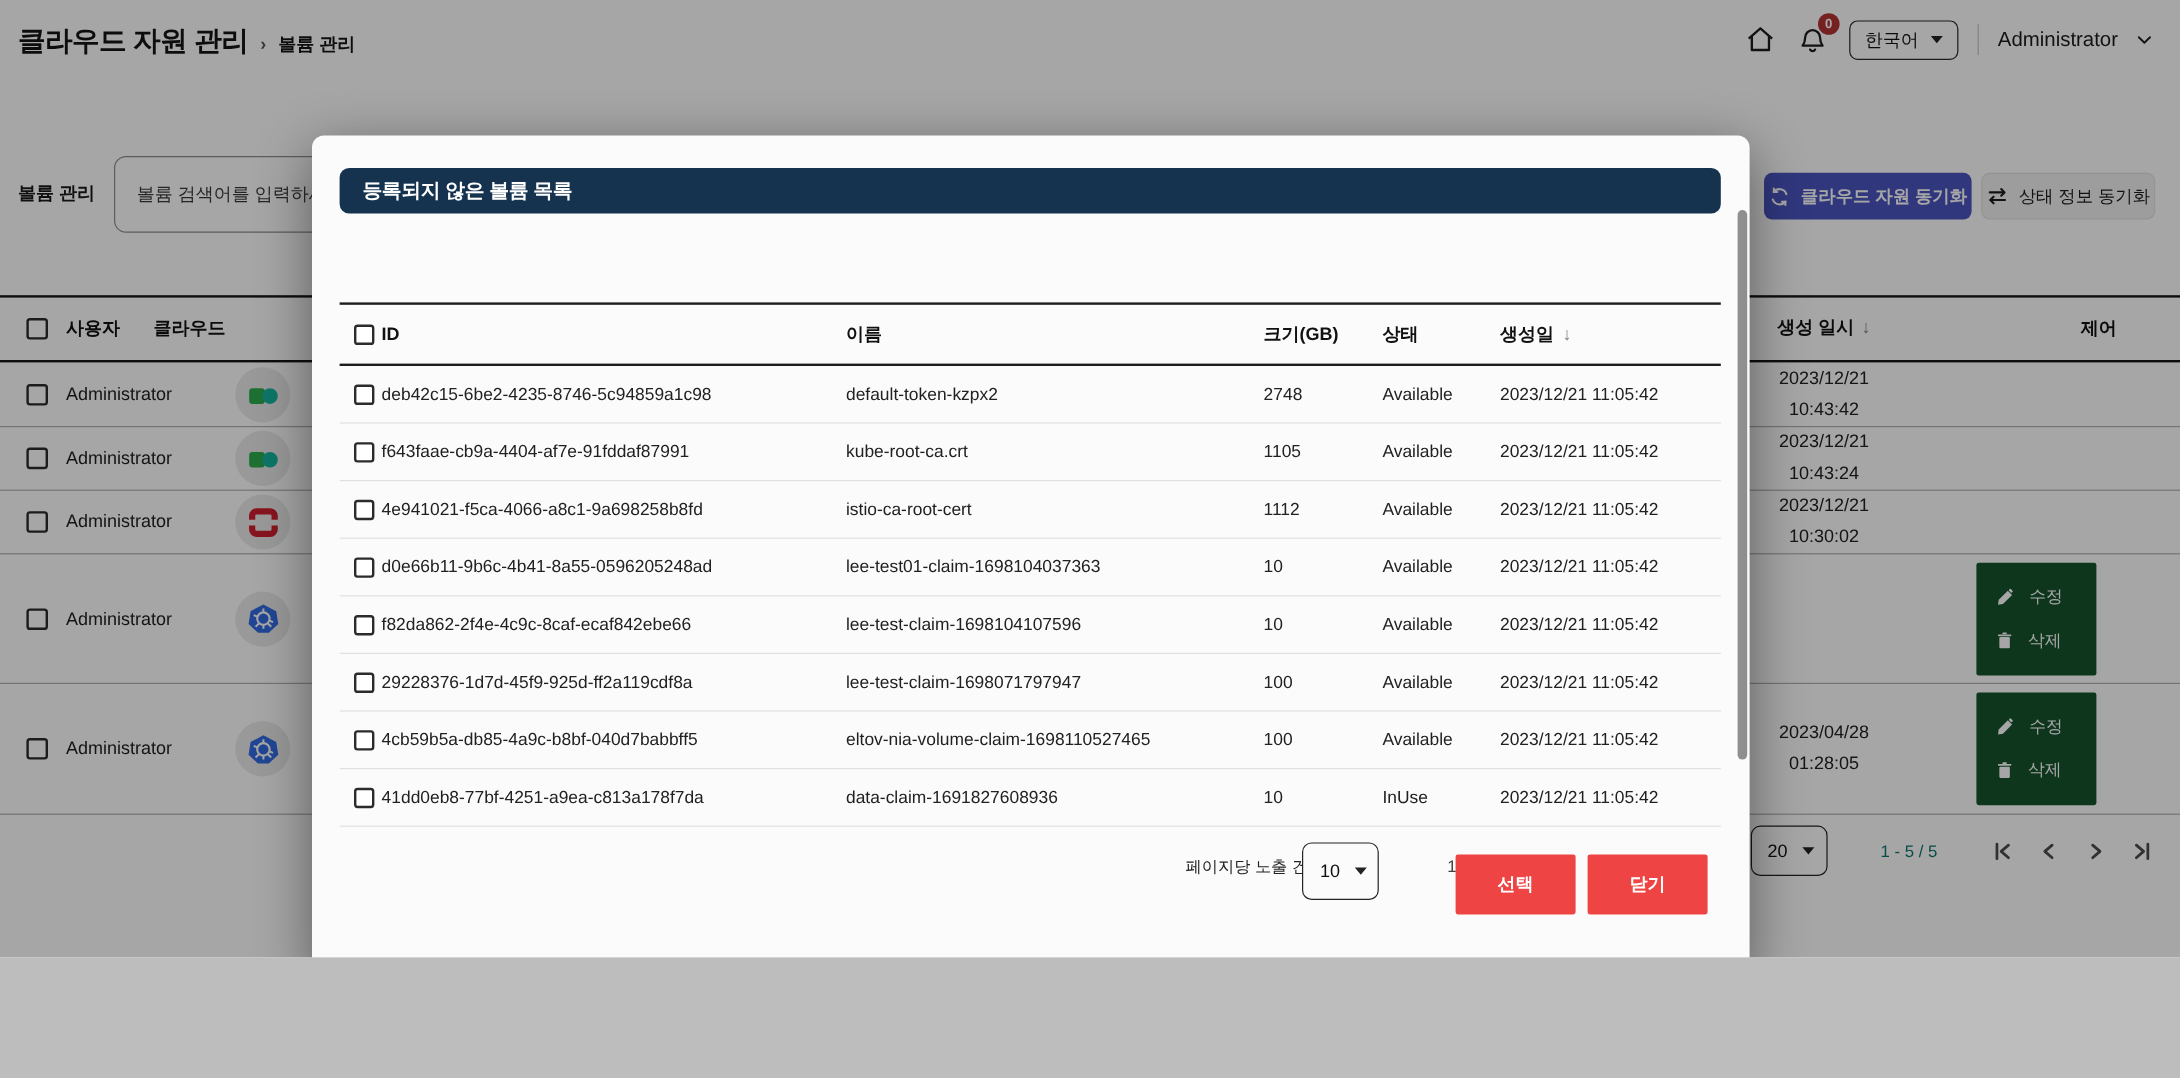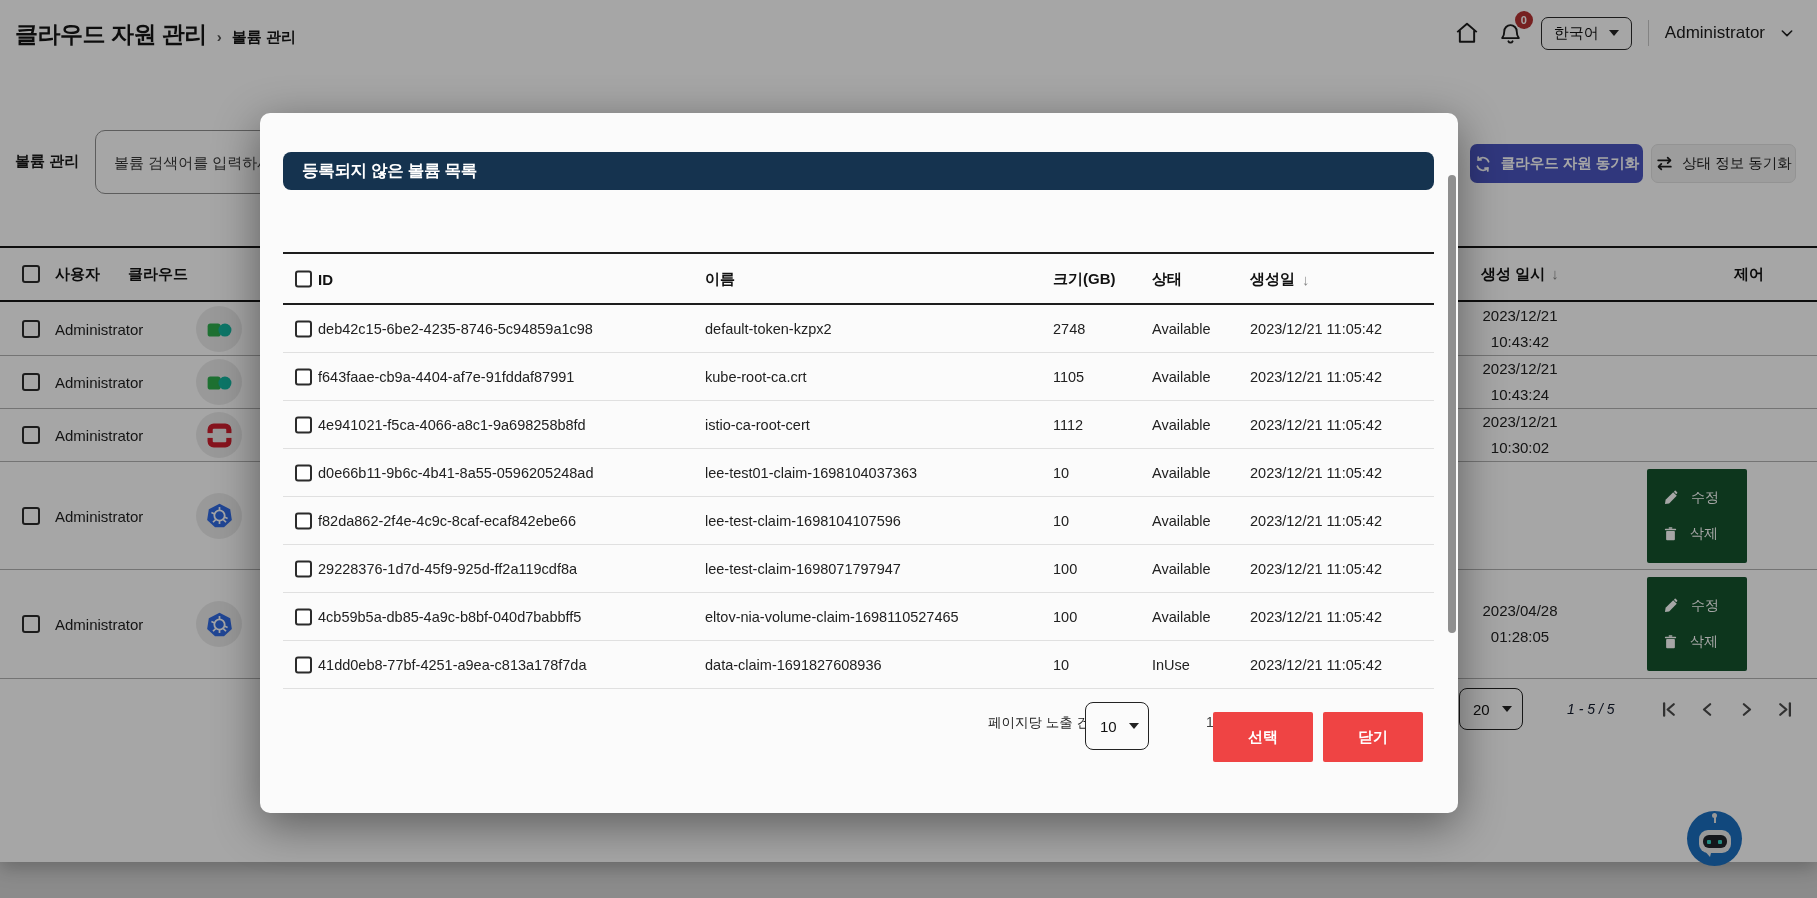--- a/index.html
+++ b/index.html
@@ -1,18 +1,18 @@
 <!DOCTYPE html>
 <html><head>
 <meta charset="utf-8">
 <style>
   * { margin:0; padding:0; box-sizing:border-box; }
   html,body { background:#bdbdbd; }
   .canvas {
-    position:relative; width:1817px; height:898px; overflow:hidden;
+    position:relative; width:1817px; height:798px; overflow:hidden;
     font-family:"Liberation Sans", sans-serif; background:#d6d6d6;
   }
   
   .bg-page { position:absolute; inset:0; }
   .bg-content { position:absolute; left:0; top:0; width:1817px; height:862px; background:#ffffff; box-shadow:0 6px 18px rgba(0,0,0,.25); }
   .bg-header { position:absolute; left:0; top:0; width:1817px; height:66px; background:#ffffff; }
   .bg-title-wrap { position:absolute; left:15px; top:19px; display:flex; align-items:baseline; gap:10px; }
   .bg-title { font-size:23px; font-weight:bold; color:#141414; letter-spacing:-0.5px; }
   .crumb-sep { font-size:15px; color:#555; font-weight:bold; }
   .bg-crumb { font-size:15px; font-weight:bold; color:#141414; }
@@ -45,39 +45,39 @@
   .bg-col-created { position:absolute; left:1450px; top:50%; transform:translateY(-50%); width:140px; text-align:center; font-size:15px; color:#222; line-height:1.75; }
   .bg-col-created.head { left:1481px; width:auto; text-align:right; display:flex; gap:6px; align-items:center; }
   .bg-col-control { position:absolute; left:1690px; top:50%; transform:translateY(-50%);margin-left:44px; }
   .sort-arrow { color:#8a8a8a; font-size:15px; font-weight:normal; }
   .ctrl-panel { position:absolute; left:1647px; top:50%; transform:translateY(-50%); width:100px; height:94px; background:#14532d; border-radius:2px; display:flex; flex-direction:column; justify-content:center; gap:18px; padding-left:16px; }
   .ctrl-item { display:flex; align-items:center; gap:12px; color:#fff; font-size:14px; background:none; border:none; font-family:"Liberation Sans",sans-serif; padding:0; }
 
   
   .bg-pagination { position:absolute; top:688px; left:1459px; display:flex; align-items:center; }
   .pg-select { display:flex; align-items:center; gap:12px; border:1.5px solid #232323; border-radius:8px; width:64px; height:42px; padding-left:13px; font-size:15px; color:#111; background:transparent; }
-  .pg-range { font-size:14px; color:#0f172a; margin-left:44px;font-style:italic; }
+  .pg-range { font-size:14px; color:#0f766e; margin-left:44px; }
   .pg-icons { display:flex; align-items:center; gap:18px; margin-left:44px; }
   .pg-icons svg { display:block; }
 
   
   .chatbot { position:absolute; left:1687px; top:811px; width:55px; height:55px; border-radius:50%; background:#1b6fc0; display:flex; align-items:center; justify-content:center; }
   .bot-antenna { position:absolute; top:6px; left:50%; transform:translateX(-50%); width:2px; height:6px; background:#e8e8e8; }
   .bot-antenna::before { content:""; position:absolute; top:-4px; left:-2px; width:5px; height:5px; border-radius:50%; background:#e8e8e8; }
   .bot-head { position:relative; margin-top:6px; width:32px; height:23px; background:#ececec; border-radius:9px; }
   .bot-head::after { content:""; position:absolute; left:4px; bottom:-4px; width:0; height:0; border-left:7px solid transparent; border-right:2px solid transparent; border-top:8px solid #ececec; }
   .bot-face { position:absolute; left:4px; top:5px; width:24px; height:13px; background:#20242b; border-radius:6px; display:flex; align-items:center; justify-content:center; gap:7px; }
   .bot-eye { width:4px; height:4px; border-radius:1px; background:#35d6c8; }
 
   
   .overlay { position:absolute; inset:0; background:rgba(0,0,0,0.35); z-index:5; }
 
   
   .modal { position:absolute; left:260px; top:113px; width:1198px; height:700px; background:#fbfbfb; border-radius:10px; box-shadow:0 12px 46px rgba(0,0,0,.45); z-index:10; }
-  .modal-titlebar { position:absolute; left:23px; top:27px; width:1151px; height:38px; background:#15334f; border-radius:8px; display:flex; align-items:center; padding-left:19px;margin-top:12px; }
+  .modal-titlebar { position:absolute; left:23px; top:27px; width:1151px; height:38px; background:#15334f; border-radius:8px; display:flex; align-items:center; padding-left:19px; }
   .modal-title { color:#ffffff; font-size:16.5px; font-weight:bold; letter-spacing:-0.3px; }
   .m-table { position:absolute; left:23px; top:139px; width:1151px; }
   .m-thead { position:relative; height:53px; border-top:2.5px solid #1d1d1d; border-bottom:2px solid #1d1d1d; }
   .m-row { position:relative; height:48px; border-bottom:1px solid #e0e0e0; }
   .mcb { position:absolute; left:12px; width:17px; height:17px; border:2.5px solid #2b2b2b; border-radius:3px; background:#fff; top:50%; transform:translateY(-50%); }
   .m-cell { position:absolute; top:50%; transform:translateY(-50%); font-size:14.5px; color:#212121; white-space:nowrap; }
   .m-head-cell { font-weight:bold; font-size:15px; color:#111; }
   .c-id { left:35px; } .c-name { left:422px; } .c-size { left:770px; } .c-status { left:869px; } .c-created { left:967px; }
   .c-created.m-head-cell { display:flex; gap:7px; align-items:center; }
 

